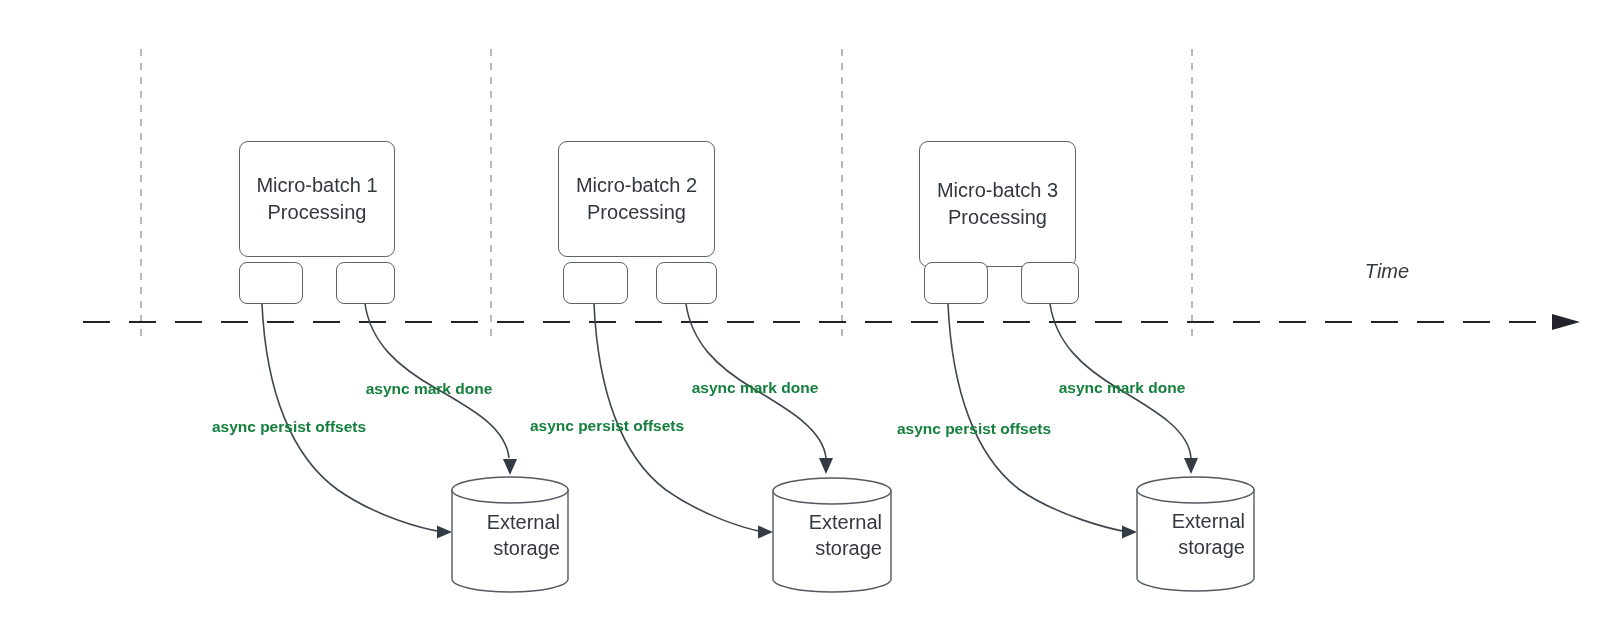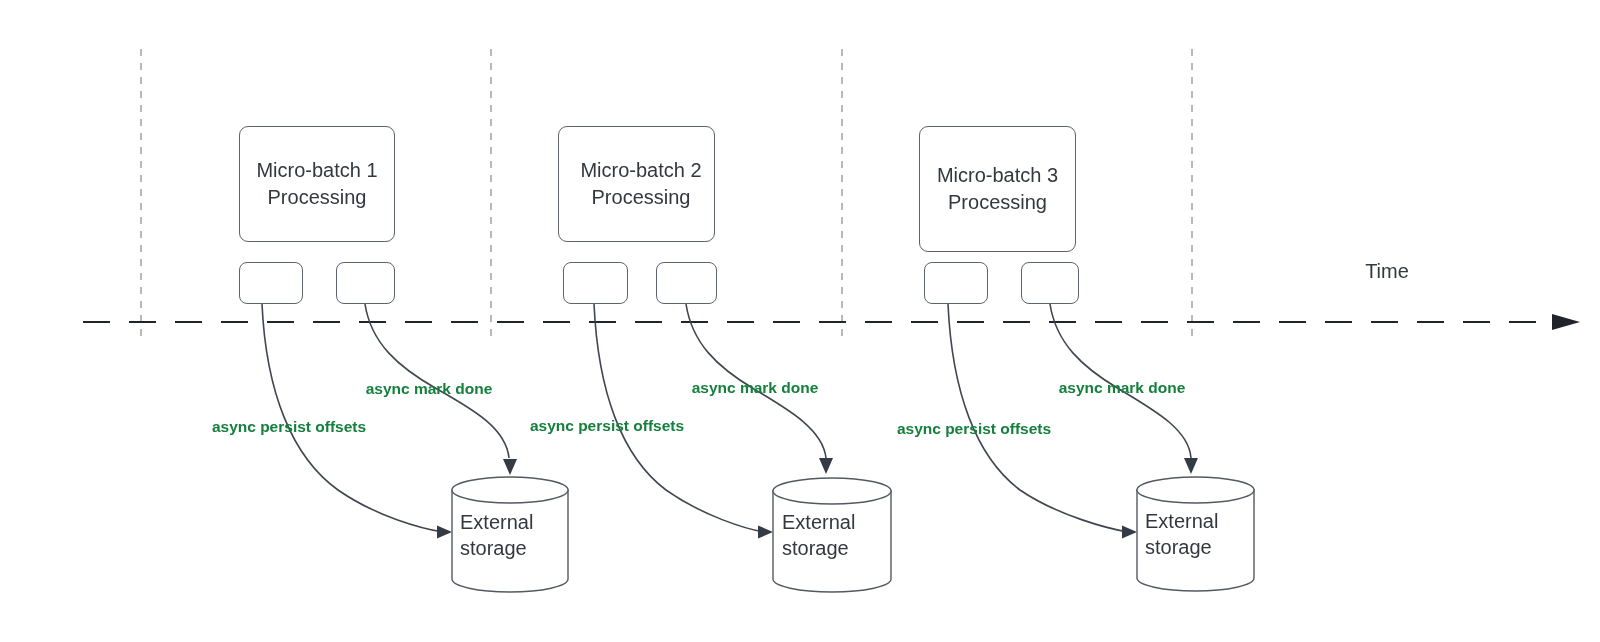--- a/index.html
+++ b/index.html
@@ -4,36 +4,36 @@
 <style>
   html,body{margin:0;padding:0;background:#ffffff;}
   .canvas{
     position:relative;width:1600px;height:642px;background:#ffffff;
     font-family:"Liberation Sans",sans-serif;overflow:hidden;
   }
   .layer{position:absolute;left:0;top:0;}
   .node{
     position:absolute;box-sizing:border-box;
     border:1.4px solid #5d636b;border-radius:9px;background:#ffffff;
-    display:flex;align-items:center;justify-content:center;
+    display:flex;align-items:center;justify-content:center;margin-top:15px;
   }
   .node-text{
     width:146px;text-align:center;font-size:20px;line-height:27px;color:#33383f;
   }
   .small-node{
     position:absolute;box-sizing:border-box;
     border:1.4px solid #5d636b;border-radius:8px;background:#ffffff;
   }
   .flow-label{
     position:absolute;transform:translate(-50%,-50%);
     font-size:15.5px;font-weight:bold;color:#15803d;white-space:nowrap;
   }
   .storage-label{
     position:absolute;width:100px;transform:translate(-50%,-50%);
-    text-align:left;font-size:20px;line-height:26px;color:#33383f;
+    text-align:right;font-size:20px;line-height:26px;color:#33383f;
   }
   .time-label{
     position:absolute;transform:translate(-50%,-50%);
     font-size:20px;color:#33383f;white-space:nowrap;
   }
   svg .guide{stroke:#a3a7ad;stroke-width:1.6;stroke-dasharray:7 7;fill:none;}
   svg .timeline{stroke:#21242a;stroke-width:2;stroke-dasharray:27 19;fill:none;}
   svg .curve{stroke:#40464f;stroke-width:1.6;fill:none;}
   svg .arrowhead{fill:#343b45;stroke:none;}
   svg .tl-arrowhead{fill:#21242a;stroke:none;}
@@ -79,33 +79,33 @@
 
   <div class="node" style="left:239px;top:126px;width:156px;height:116px;">
     <div class="node-text">Micro-batch 1 Processing</div>
   </div>
   <div class="small-node" style="left:239px;top:262px;width:64px;height:42px;"></div>
   <div class="small-node" style="left:336px;top:262px;width:59px;height:42px;"></div>
   <div class="flow-label" style="left:289px;top:427px;">async persist offsets</div>
   <div class="flow-label" style="left:429px;top:389px;">async mark done</div>
   <div class="storage-label" style="left:510px;top:535px;">External storage</div>
 
-  <div class="node" style="left:558px;top:126px;width:157px;height:116px;justify-content:flex-end;">
+  <div class="node" style="left:558px;top:126px;width:157px;height:116px;">
     <div class="node-text">Micro-batch 2 Processing</div>
   </div>
   <div class="small-node" style="left:563px;top:262px;width:65px;height:42px;"></div>
   <div class="small-node" style="left:656px;top:262px;width:61px;height:42px;"></div>
   <div class="flow-label" style="left:607px;top:426px;">async persist offsets</div>
   <div class="flow-label" style="left:755px;top:388px;">async mark done</div>
   <div class="storage-label" style="left:832px;top:535px;">External storage</div>
 
   <div class="node" style="left:919px;top:126px;width:157px;height:126px;">
     <div class="node-text">Micro-batch 3 Processing</div>
   </div>
   <div class="small-node" style="left:924px;top:262px;width:64px;height:42px;"></div>
   <div class="small-node" style="left:1021px;top:262px;width:58px;height:42px;"></div>
   <div class="flow-label" style="left:974px;top:429px;">async persist offsets</div>
   <div class="flow-label" style="left:1122px;top:388px;">async mark done</div>
   <div class="storage-label" style="left:1195px;top:534px;">External storage</div>
 
-  <div class="time-label" style="left:1387px;top:271px;">Time</div>
+  <div class="time-label" style="left:1387px;top:271px;font-style:italic;">Time</div>
 
 </div>
 
 </body></html>

